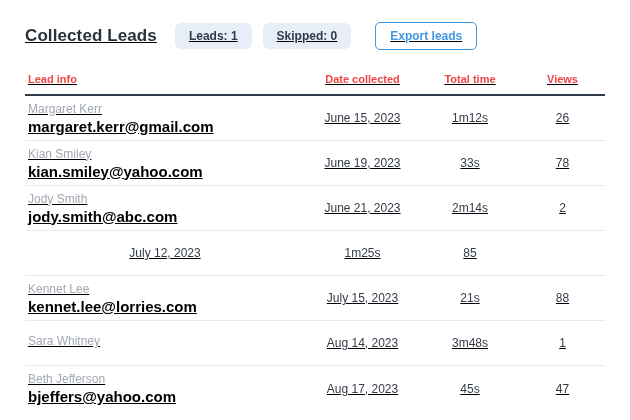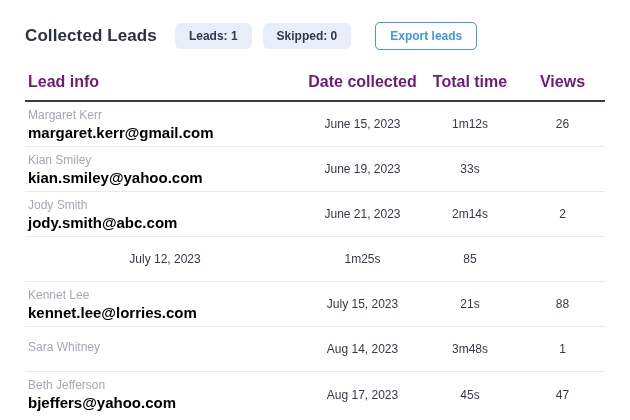--- a/index.html
+++ b/index.html
@@ -2,21 +2,21 @@
 <html><head>
 <meta charset="utf-8">
 <style>
   * { box-sizing: border-box; margin: 0; padding: 0; }
   html, body {
     width: 630px; height: 420px;
     background: #ffffff;
     font-family: "Liberation Sans", sans-serif;
     overflow: hidden;
   }
-  .container { padding: 22px 25px 0 25px; }
+  .container { padding: 22px 25px 0 25px; text-decoration: underline; }
 
   
   .topbar { display: flex; align-items: center; height: 27px; }
   .page-title {
     font-size: 17px; font-weight: 700; color: #2b313b;
     letter-spacing: 0.1px; margin-right: 18px;
   }
   .badge {
     background: #e8eef7; color: #2f3a4a;
     font-size: 12px; font-weight: 700;
@@ -38,21 +38,21 @@
   .thead, .row {
     display: grid;
     grid-template-columns: 1fr 115px 100px 85px;
     align-items: center;
   }
   .thead {
     border-bottom: 2px solid #323b4a;
     padding-bottom: 9px;
   }
   .th {
-    font-size: 16px; font-weight: 700; color: #701a75;
+    font-size: 11px; font-weight: 700; color: #ef4444;
   }
   .th.left { text-align: left; padding-left: 3px; }
   .th.center { text-align: center; }
 
   .row {
     height: 45px;
     border-bottom: 1px solid #e7eaee;
     cursor: default;
   }
   .row:last-child { border-bottom: none; }
@@ -98,20 +98,21 @@
       <div class="cell">26</div>
     </div>
 
     <div class="row">
       <div class="lead-cell">
         <div class="lead-name">Kian Smiley</div>
         <div class="lead-email">kian.smiley@yahoo.com</div>
       </div>
       <div class="cell">June 19, 2023</div>
       <div class="cell">33s</div>
+      <div class="cell">78</div>
     </div>
 
     <div class="row">
       <div class="lead-cell">
         <div class="lead-name">Jody Smith</div>
         <div class="lead-email">jody.smith@abc.com</div>
       </div>
       <div class="cell">June 21, 2023</div>
       <div class="cell">2m14s</div>
       <div class="cell">2</div>

